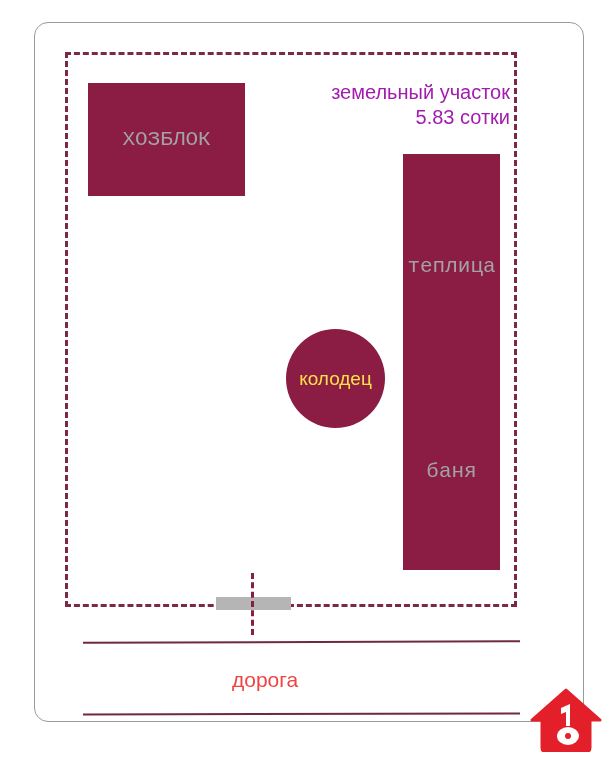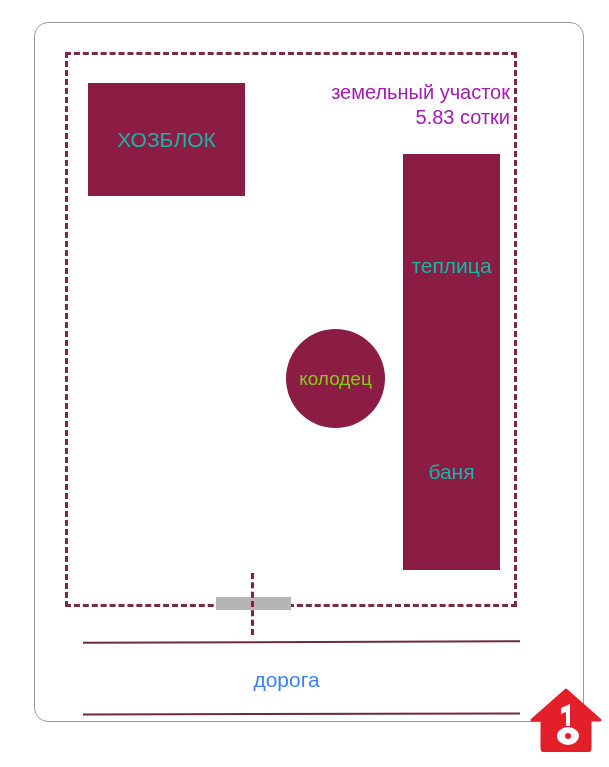--- a/index.html
+++ b/index.html
@@ -1,26 +1,26 @@
 <!DOCTYPE html>
 <html><head>
 <meta charset="utf-8">
 <style>
   html, body { margin:0; padding:0; background:#ffffff; }
   body { width:609px; height:767px; position:relative; overflow:hidden; font-family:"Liberation Sans", sans-serif; }
   .frame { position:absolute; left:34px; top:22px; width:550px; height:700px; border:1.5px solid #9a9a9a; border-radius:14px; background:#fff; box-sizing:border-box; }
   .plot { position:absolute; left:65px; top:52px; width:452px; height:555px; box-sizing:border-box;
           border-top:3px dashed #7a2a45; border-left:3px dashed #7a2a45; border-right:3px dashed #7a2a45; border-bottom:3px dashed #7a2a45; }
-  .bld { position:absolute; background:#8b1c44; color:#14b8a6; display:flex; align-items:center; justify-content:center; font-size:21px; }
+  .bld { position:absolute; background:#8b1c44; color:#a3a3a3; display:flex; align-items:center; justify-content:center; font-size:21px;font-family:Liberation Mono, monospace; }
   .title { position:absolute; left:270px; top:80px; width:240px; text-align:right; color:#a21caf; font-size:20px; line-height:25px; }
-  .well { position:absolute; left:286px; top:329px; width:99px; height:99px; border-radius:50%; background:#8b1c44; color:#84cc16; display:flex; align-items:center; justify-content:center; font-size:19px; }
+  .well { position:absolute; left:286px; top:329px; width:99px; height:99px; border-radius:50%; background:#8b1c44; color:#fde047; display:flex; align-items:center; justify-content:center; font-size:19px; }
   .gate { position:absolute; left:216px; top:597px; width:75px; height:13px; background:#b5b5b5; }
   .gatepost { position:absolute; left:251px; top:573px; width:0; height:62px; border-left:3px dashed #8b1c44; }
   .road-line { position:absolute; height:1.5px; background:#6e2a40; }
-  .road-label { position:absolute; left:224px; top:668px; width:125px; text-align:center; font-size:21px; color:#3b82f6; }
+  .road-label { position:absolute; left:232px; top:668px; width:125px; text-align:left; font-size:21px; color:#ef4444; }
   .logo { position:absolute; left:528px; top:686px; width:76px; height:66px; }
 </style>
 </head>
 <body>
 
 <div class="frame"></div>
 
 <div class="plot"></div>
 
 <div class="title">

